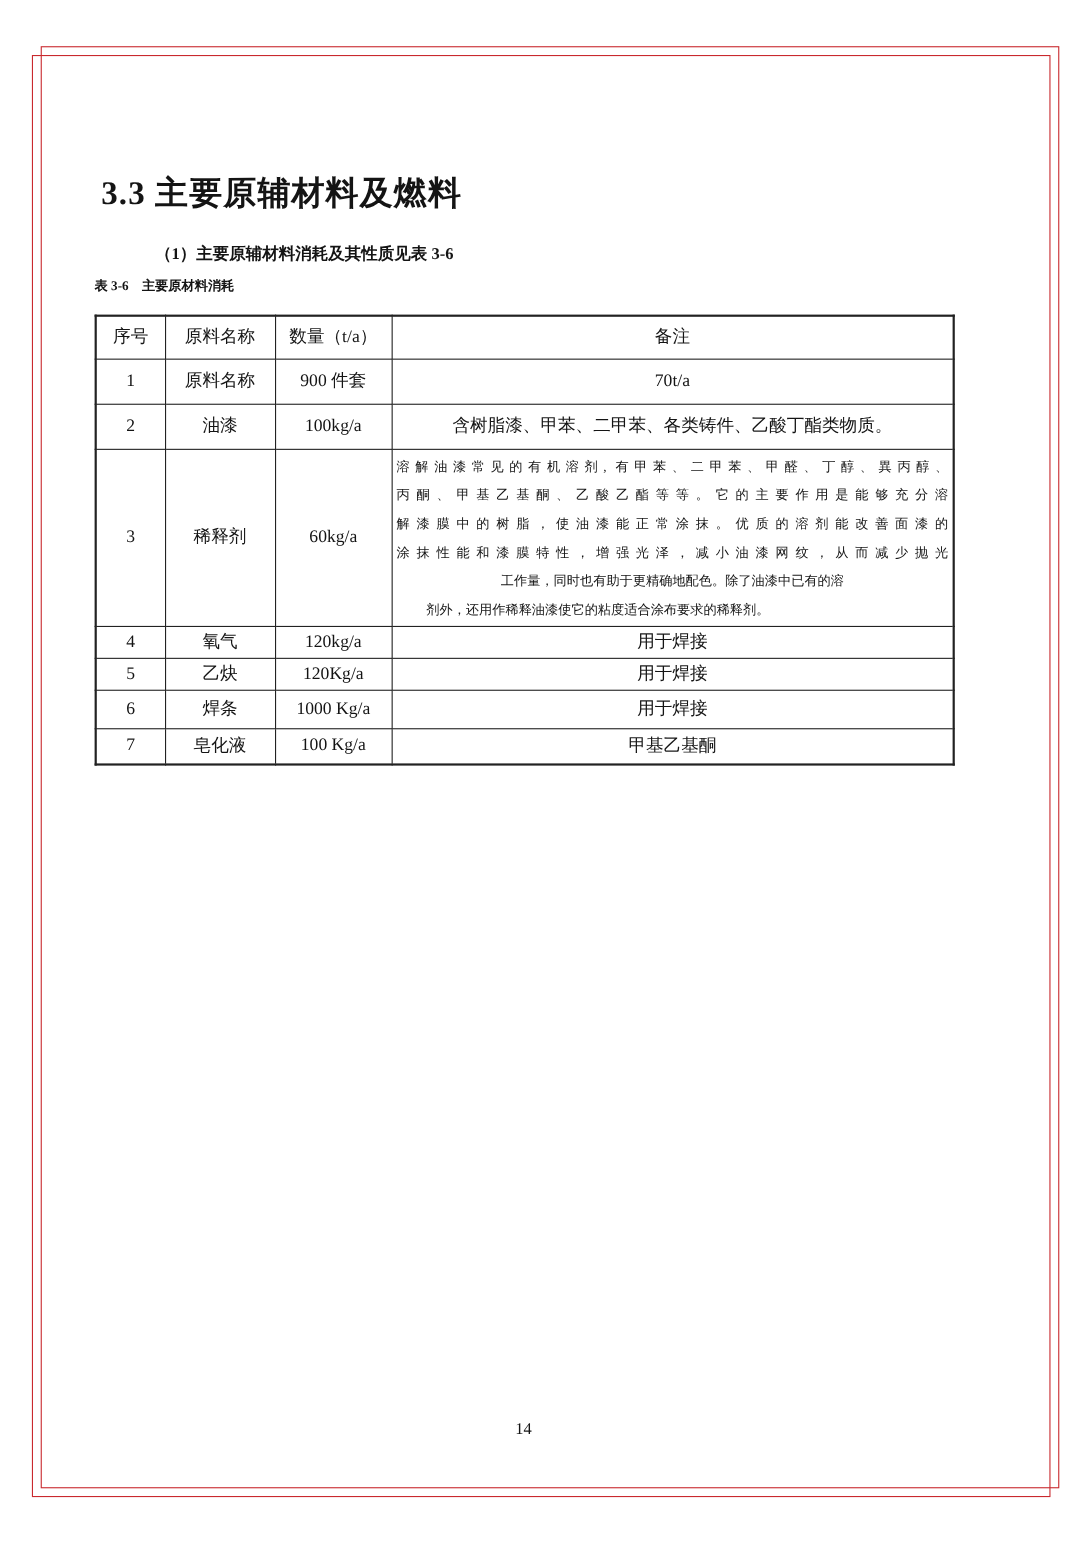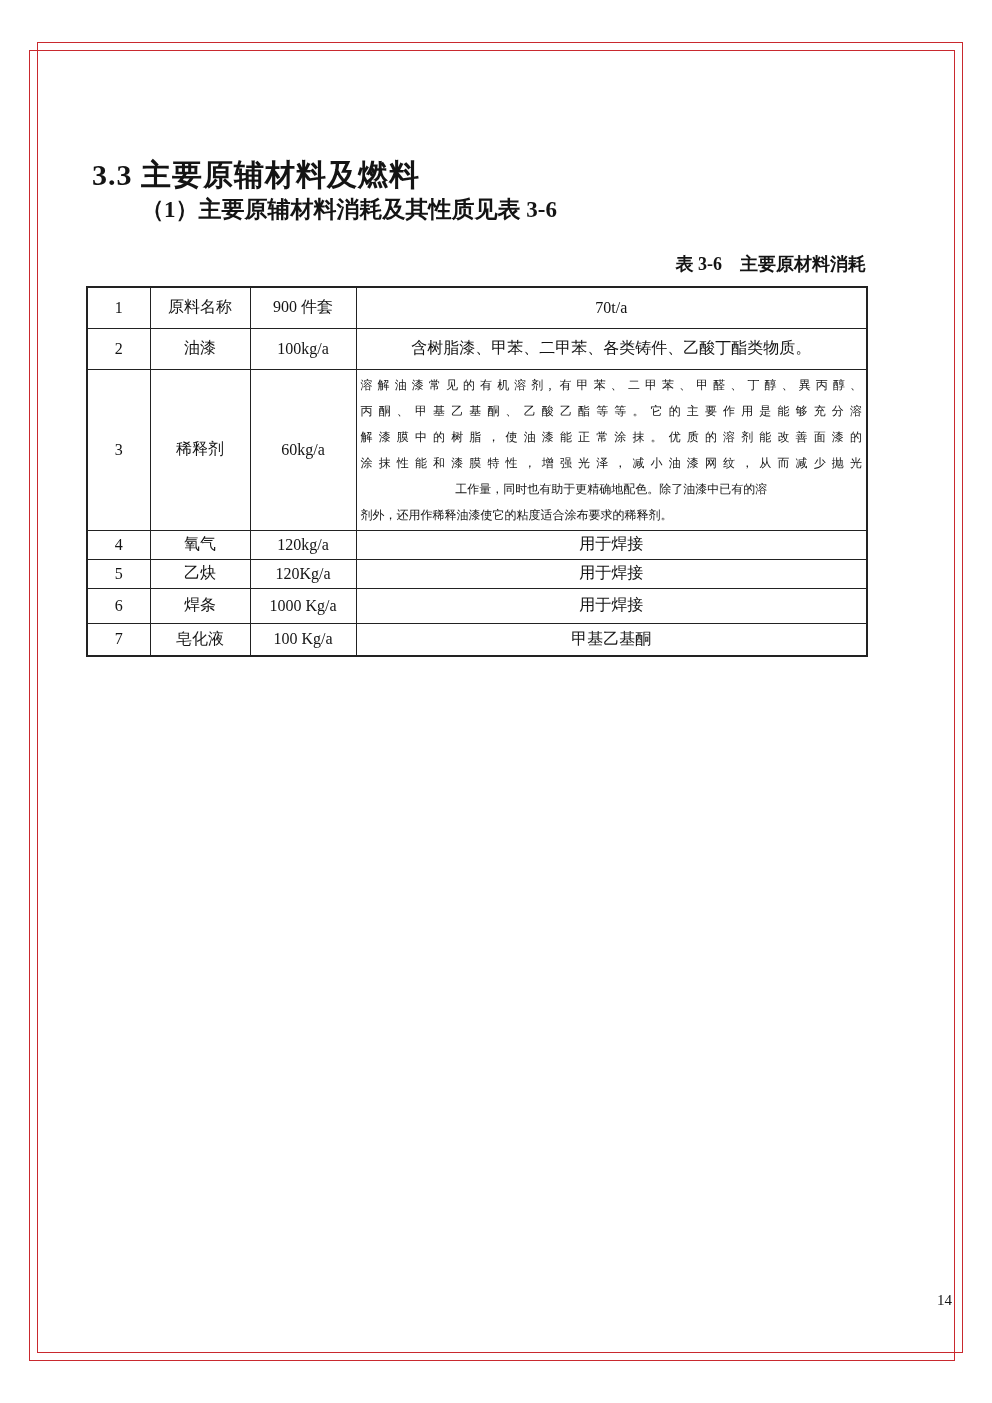--- a/index.html
+++ b/index.html
@@ -32,32 +32,32 @@
     left: 92px;
     top: 155px;
     font-size: 30px;
     font-weight: bold;
     letter-spacing: 1px;
     white-space: nowrap;
   }
   .sub-heading {
     position: absolute;
     left: 141px;
-    top: 194px;
-    font-size: 23px;
+    top: 221px;
+    font-size: 15px;
     font-weight: bold;
     white-space: nowrap;
   }
   .table-title {
     position: absolute;
     left: 86px;
     top: 252px;
     width: 780px;
-    text-align: right;
-    font-size: 18px;
+    text-align: left;
+    font-size: 12px;
     font-weight: bold;
   }
 
   table.materials {
     position: absolute;
     left: 86px;
     top: 286px;
     width: 780px;
     border-collapse: collapse;
     table-layout: fixed;
@@ -100,28 +100,29 @@
     text-align: justify;
     text-align-last: justify;
     white-space: nowrap;
   }
   .rline.center {
     text-align-last: center;
   }
   .rline.plain {
     text-align: right;
     text-align-last: left;
+    margin-left: 27px;
   }
 
   .page-number {
     position: absolute;
     left: 0;
     top: 1292px;
     width: 952px;
-    text-align: right;
+    text-align: center;
     font-size: 15px;
   }
 </style>
 </head>
 <body>
 
 <div class="red-border outer" style="border-color: rgb(201, 41, 46);"></div>
 <div class="red-border inner" style="border-color: rgb(201, 41, 46);"></div>
 
 <div class="section-heading">3.3 主要原辅材料及燃料</div>
@@ -129,20 +130,26 @@
 <div class="table-title">表 3-6　主要原材料消耗</div>
 
 <table class="materials">
   <colgroup>
     <col class="c-no">
       <col class="c-name">
       <col class="c-qty">
       <col class="c-remark">
   </colgroup>
   <tbody>
+      <tr class="r-header">
+    <th>序号</th>
+    <th>原料名称</th>
+    <th>数量（t/a）</th>
+    <th>备注</th>
+  </tr>
   <tr class="r-1">
     <td>1</td>
     <td class="name-left">原料名称</td>
     <td>900 件套</td>
     <td>70t/a</td>
   </tr>
   <tr class="r-2">
     <td>2</td>
     <td class="name-left">油漆</td>
     <td>100kg/a</td>

